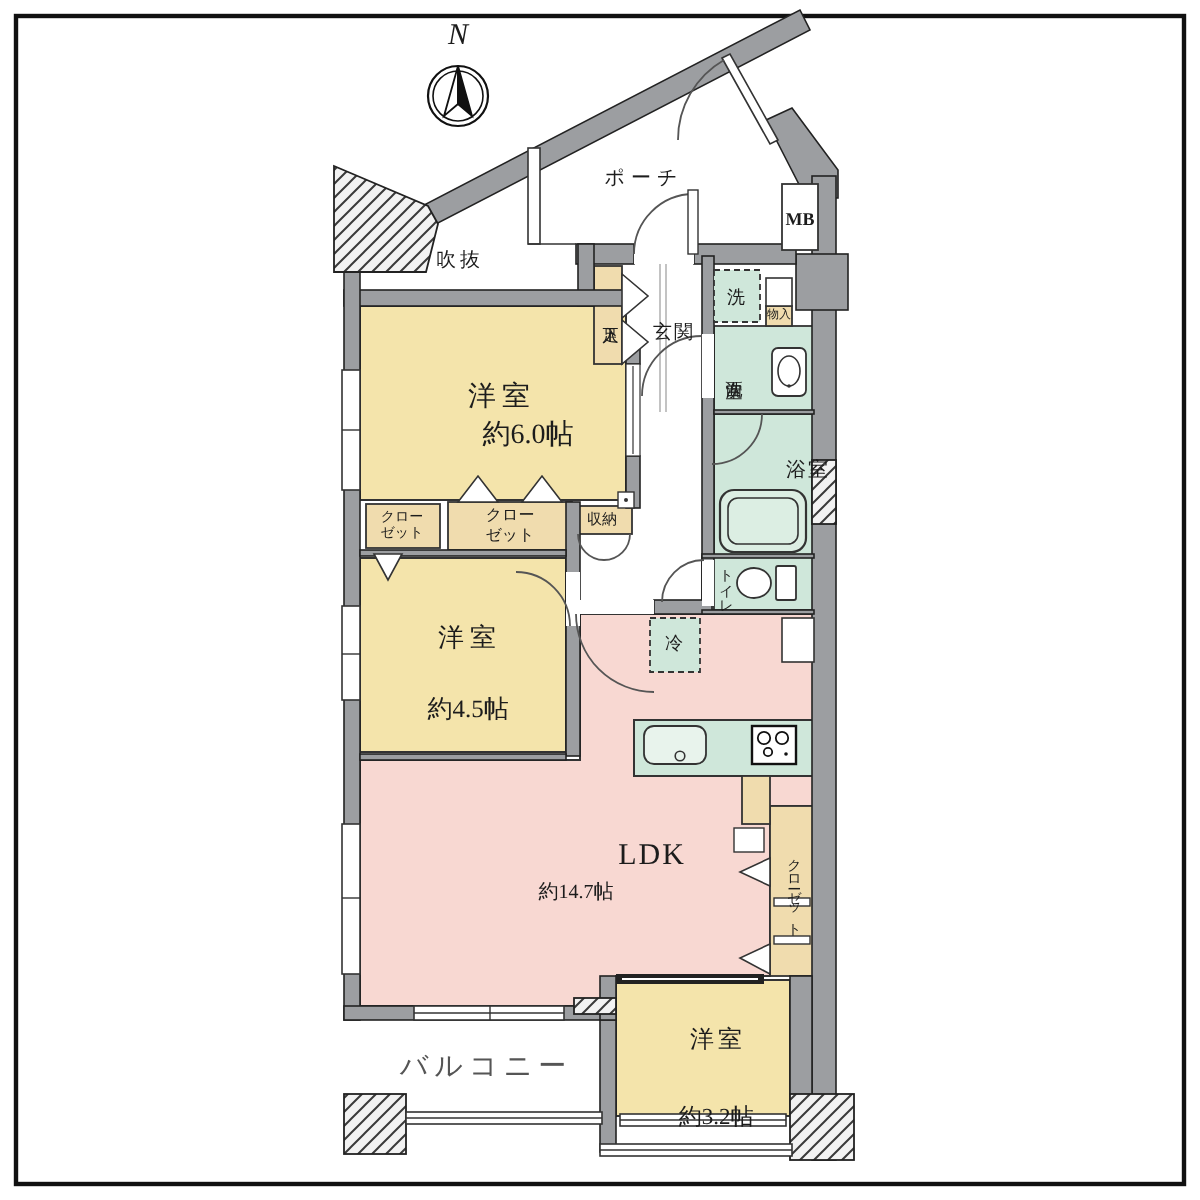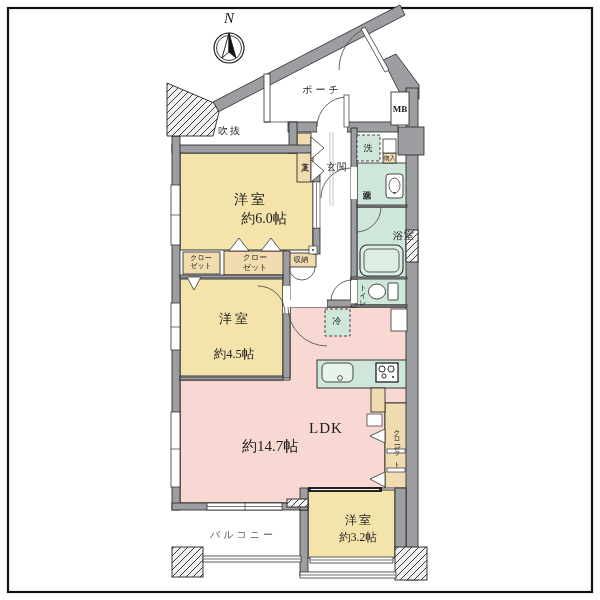--- a/index.html
+++ b/index.html
@@ -202,25 +202,25 @@
 <div class="lbl" style="left:404px;top:236px;font-size:10px;letter-spacing:1px;">浴室</div>
 <div class="lbl v" style="left:362px;top:291px;font-size:7px;">トイレ</div>
 <div class="lbl" style="left:337px;top:322px;font-size:9px;">冷</div>
 <div class="lbl" style="left:301px;top:260px;font-size:7.5px;">収納</div>
 
 <div class="lbl" style="left:251px;top:200px;font-size:14px;letter-spacing:3px;">洋室</div>
 <div class="lbl" style="left:264px;top:219px;font-size:14px;">約6.0帖</div>
 <div class="lbl" style="left:235px;top:319px;font-size:13px;letter-spacing:3px;">洋室</div>
 <div class="lbl" style="left:234px;top:355px;font-size:12.5px;">約4.5帖</div>
 <div class="lbl" style="left:278px;top:429px;font-size:15px;letter-spacing:1px;margin-left:48px;">LDK</div>
-<div class="lbl" style="left:270px;top:447px;font-size:15px;">約14.7帖</div>
+<div class="lbl" style="left:288px;top:447px;font-size:10px;">約14.7帖</div>
 <div class="lbl" style="left:359px;top:520px;font-size:12px;letter-spacing:2px;">洋室</div>
-<div class="lbl" style="left:358px;top:537px;font-size:11.5px;">約3.2帖</div>
+<div class="lbl" style="left:358px;top:559px;font-size:11.5px;">約3.2帖</div>
 
 <div class="lbl" style="left:201px;top:259px;font-size:7px;">クロー</div>
 <div class="lbl" style="left:201px;top:267px;font-size:7px;">ゼット</div>
 <div class="lbl" style="left:255px;top:258px;font-size:8px;">クロー</div>
 <div class="lbl" style="left:255px;top:268px;font-size:8px;">ゼット</div>
 <div class="lbl v" style="left:396px;top:444px;font-size:7px;">クローゼット</div>
 
-<div class="lbl gray" style="left:243px;top:535px;font-size:10px;letter-spacing:3px;text-align:right;">バルコニー</div>
+<div class="lbl gray" style="left:243px;top:535px;font-size:14px;letter-spacing:3px;text-align:right;">バルコニー</div>
 
 </div>
 
 </body></html>

